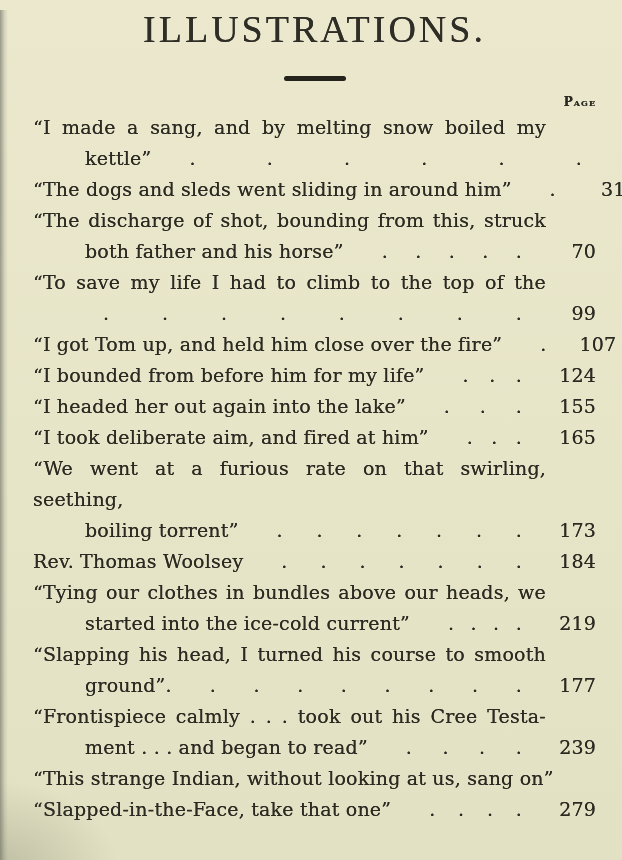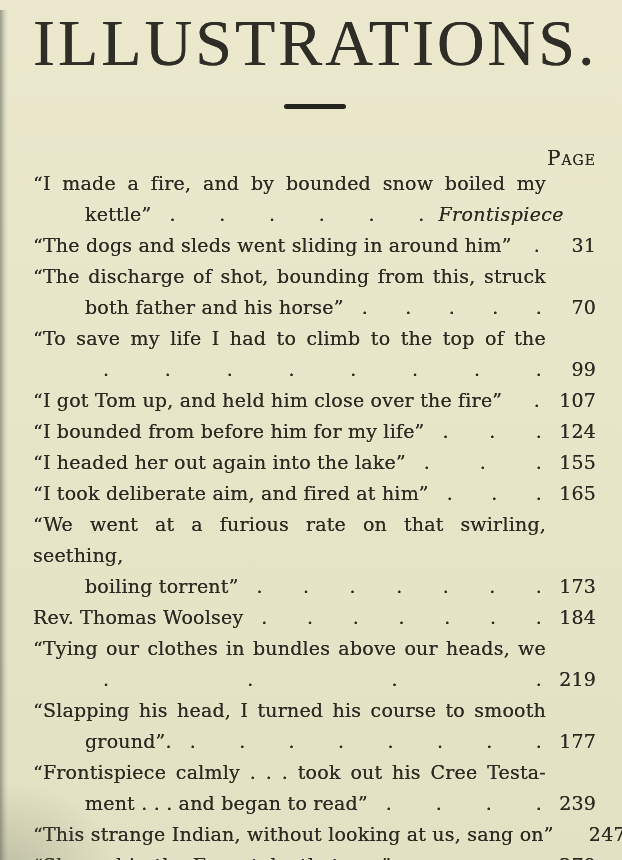--- a/index.html
+++ b/index.html
@@ -25,51 +25,51 @@
   }
   .corner {
     position: absolute; left: 0; bottom: 0; width: 120px; height: 90px;
     background: radial-gradient(ellipse at 0% 100%, rgba(104,110,90,0.30), rgba(104,110,90,0) 70%);
     pointer-events: none;
   }
   .title {
     margin: 10px 0 0 0;
     font-family: "Liberation Serif", serif;
     font-weight: 400;
-    font-size: 66px;
+    font-size: 38px;
     line-height: 1.0;
     letter-spacing: 3px;
     text-align: center;
     color: #2e2d26;
   }
   .rule {
     width: 62px; height: 5px;
     margin: 28px auto 0 auto;
     background: #24231c;
     border-radius: 3px;
   }
   .colhead {
-    margin-top: 40px;
+    margin-top: 12px;
     text-align: right;
     font-variant: small-caps;
-    font-weight: 400;
-    font-size: 20px;
+    font-weight: 700;
+    font-size: 12px;
     line-height: 18px;
     letter-spacing: 1px;
     color: #2b2a22;
   }
   .list { margin-top: 1px; font-size: 19px; letter-spacing: 0.2px; }
   .list .l1 {
     line-height: 31px;
     text-align: justify;
     text-align-last: justify;
     padding-right: 50px;
     white-space: normal;
   }
-  .row { display: flex; align-items: flex-end; line-height: 31px; }
+  .row { display: flex; align-items: flex-end; line-height: 31px; gap: 20px; }
   .row.indent { padding-left: 52px; }
   .cap { white-space: pre; flex: 0 0 auto; }
   .leader {
     flex: 1 1 auto;
     min-width: 0;
     text-align: justify;
     text-align-last: justify;
     padding: 0 14px 0 18px;
     overflow: hidden;
   }
@@ -84,25 +84,24 @@
   <div class="edge"></div>
   <div class="corner"></div>
 
   <h1 class="title">ILLUSTRATIONS.</h1>
   <div class="rule"></div>
   <div class="colhead">Page</div>
 
   <div class="list">
 
     <div class="entry">
-      <div class="l1">“I made a fire, and by bounded snow boiled my</div>
+      <div class="l1">“I made a sang, and by melting snow boiled my</div>
       <div class="row indent">
         <span class="cap">kettle”</span>
         <span class="leader">. . . . . .</span>
-        <span class="pg frontis">Frontispiece</span>
       </div>
     </div>
 
     <div class="row">
       <span class="cap">“The dogs and sleds went sliding in around him”</span>
       <span class="leader single">.</span>
       <span class="pg">31</span>
     </div>
 
 
@@ -158,20 +157,21 @@
 
     <div class="row">
       <span class="cap">Rev. Thomas Woolsey</span>
       <span class="leader">. . . . . . .</span>
       <span class="pg">184</span>
     </div>
 
     <div class="entry">
       <div class="l1">“Tying our clothes in bundles above our heads, we</div>
       <div class="row indent">
+        <span class="cap">started into the ice-cold current”</span>
         <span class="leader">. . . .</span>
         <span class="pg">219</span>
       </div>
     </div>
 
     <div class="entry">
       <div class="l1">“Slapping his head, I turned his course to smooth</div>
       <div class="row indent">
         <span class="cap">ground”.</span>
         <span class="leader">. . . . . . . .</span>

